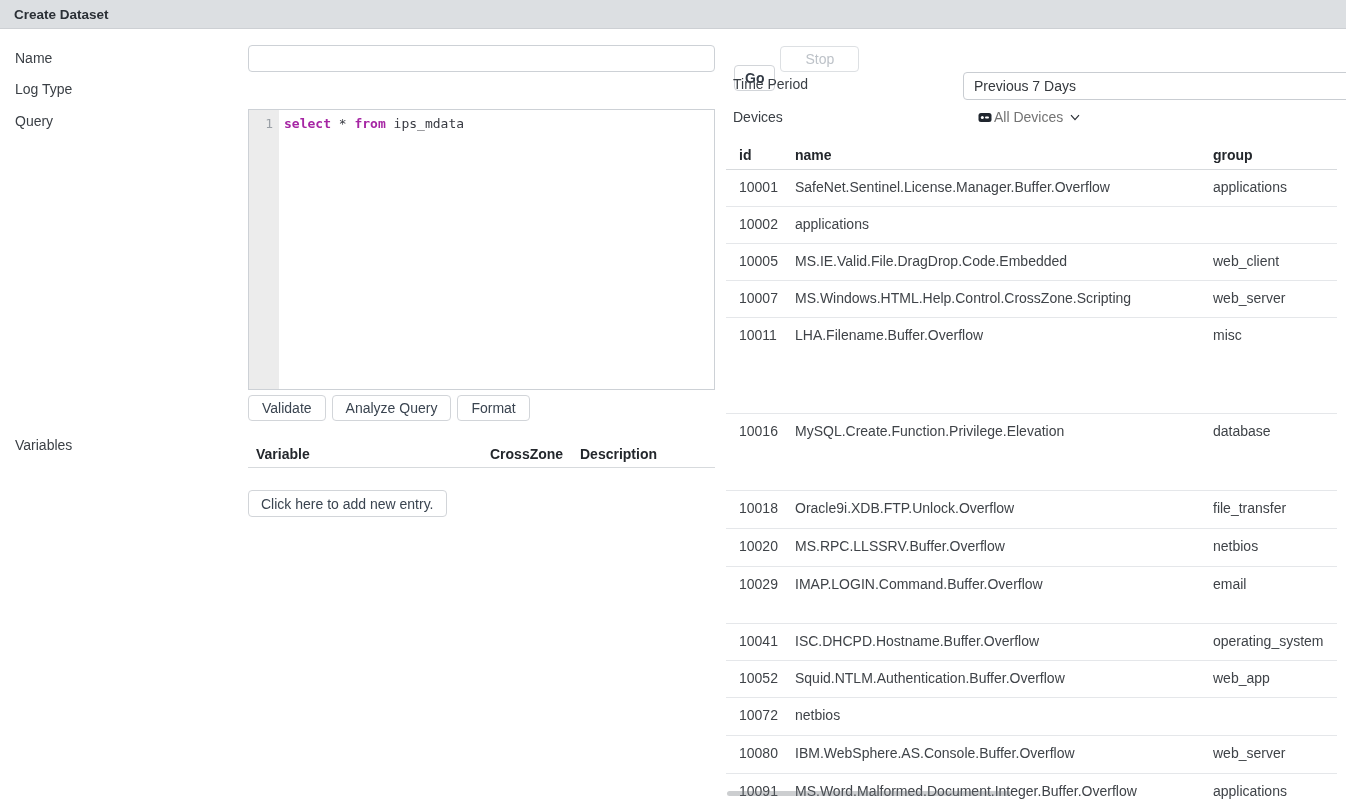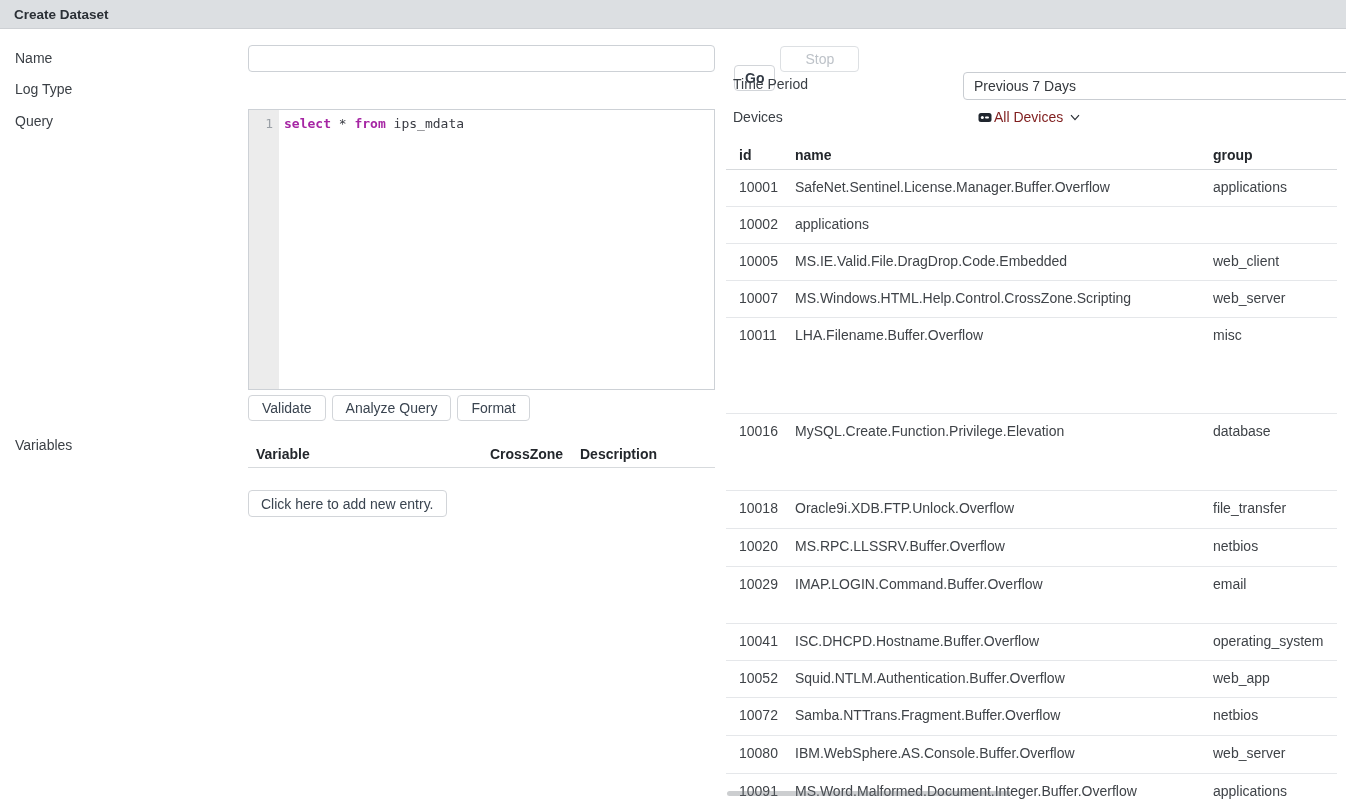--- a/index.html
+++ b/index.html
@@ -74,21 +74,21 @@
   #runrow { position: absolute; left: 734px; top: 46px; display: flex; gap: 5px; }
   #go-btn { padding: 0 10px; font-weight: bold; color: #323a45; margin-top: 19px; }
   #stop-btn { padding: 0 24px; color: #bdc2c8; border-color: #dde0e3; cursor: default; }
 
   #lbl-tp { left: 733px; top: 76px; }
   #tp-input { left: 963px; top: 72px; width: 410px; height: 28px; padding-left: 10px; border-color: #c9cdd2; }
 
   #lbl-dev { left: 733px; top: 109px; }
   #dev-ctl {
     position: absolute; left: 978px; top: 108px; height: 18px;
-    display: flex; align-items: center; gap: 2px; cursor: pointer; color: #7f1d1d;
+    display: flex; align-items: center; gap: 2px; cursor: pointer; color: #737373;
   }
   #dev-ctl .chev { margin-left: 5px; display: flex; align-items: center; }
 
   
   #rt-head {
     position: absolute; left: 726px; top: 140px; width: 611px; height: 30px;
     display: flex; align-items: center; padding-left: 13px;
     border-bottom: 1px solid #d7dadd; font-weight: bold; color: #23272c;
   }
   #rt-body {
@@ -234,21 +234,20 @@
         <div class="c-name">ISC.DHCPD.Hostname.Buffer.Overflow</div>
         <div class="c-group">operating_system</div>
       </div>
       <div class="rrow" style="height: 37px;">
         <div class="c-id">10052</div>
         <div class="c-name">Squid.NTLM.Authentication.Buffer.Overflow</div>
         <div class="c-group">web_app</div>
       </div>
       <div class="rrow" style="height: 38px;">
         <div class="c-id">10072</div>
-        <div class="c-name">Samba.NTTrans.Fragment.Buffer.Overflow</div>
         <div class="c-group">netbios</div>
       </div>
       <div class="rrow" style="height: 38px;">
         <div class="c-id">10080</div>
         <div class="c-name">IBM.WebSphere.AS.Console.Buffer.Overflow</div>
         <div class="c-group">web_server</div>
       </div>
       <div class="rrow" style="height: 37px;">
         <div class="c-id">10091</div>
         <div class="c-name">MS.Word.Malformed.Document.Integer.Buffer.Overflow</div>

